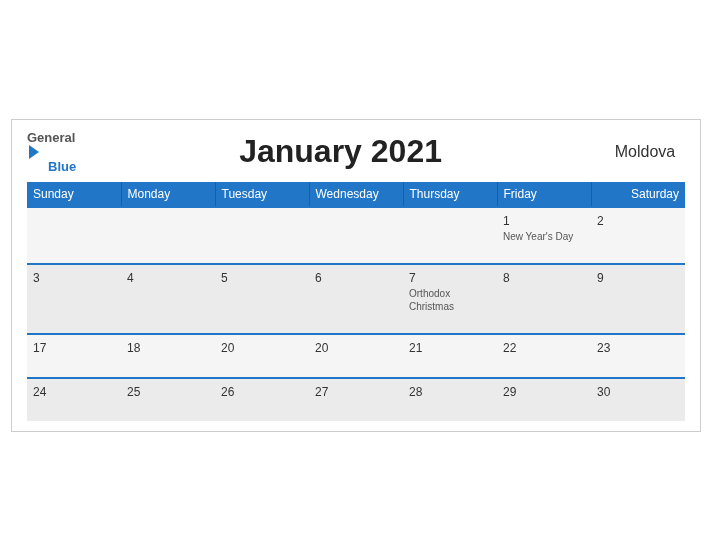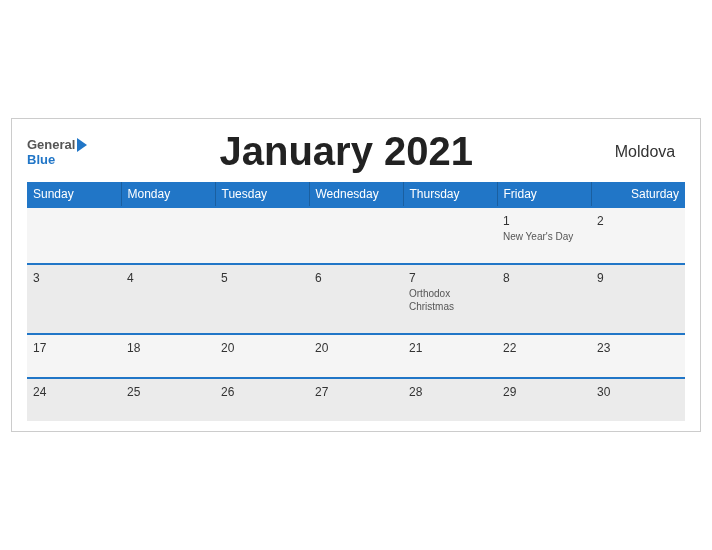--- a/index.html
+++ b/index.html
@@ -19,21 +19,21 @@
       padding: 10px 15px 10px 15px;
     }
     .header {
       display: flex;
       align-items: center;
       justify-content: space-between;
       margin-bottom: 8px;
       position: relative;
     }
     .title {
-      font-size: 40px;
+      font-size: 32px;
       font-weight: bold;
       color: #222;
       text-align: center;
       flex: 1;
     }
     .country {
       font-size: 16px;
       color: #333;
       min-width: 80px;
       text-align: center;
@@ -85,41 +85,43 @@
       color: #555;
       line-height: 1.3;
     }
     .logo-wrapper {
       display: flex;
       flex-direction: column;
       align-items: flex-start;
     }
     .logo-top {
       display: flex;
-      align-items: flex-end;
+      align-items: flex-start;
+      flex-direction: column;
     }
     .logo-text-general {
       font-size: 13px;
       font-weight: bold;
       color: #555;
       font-family: Arial, sans-serif;
     }
     .logo-triangle-right {
       width: 0;
       height: 0;
       border-top: 7px solid transparent;
       border-bottom: 7px solid transparent;
       border-left: 10px solid #2176C7;
       margin-left: 2px;
     }
     .logo-text-blue {
       font-size: 13px;
       font-weight: bold;
       color: #2176C7;
       font-family: Arial, sans-serif;
+      margin-left: 21px;
     }
   </style>
 </head>
 <body>
 
 <div class="calendar-container">
   <div class="header">
     <div class="logo-wrapper">
       <div class="logo-top">
         <span class="logo-text-general">General</span>

